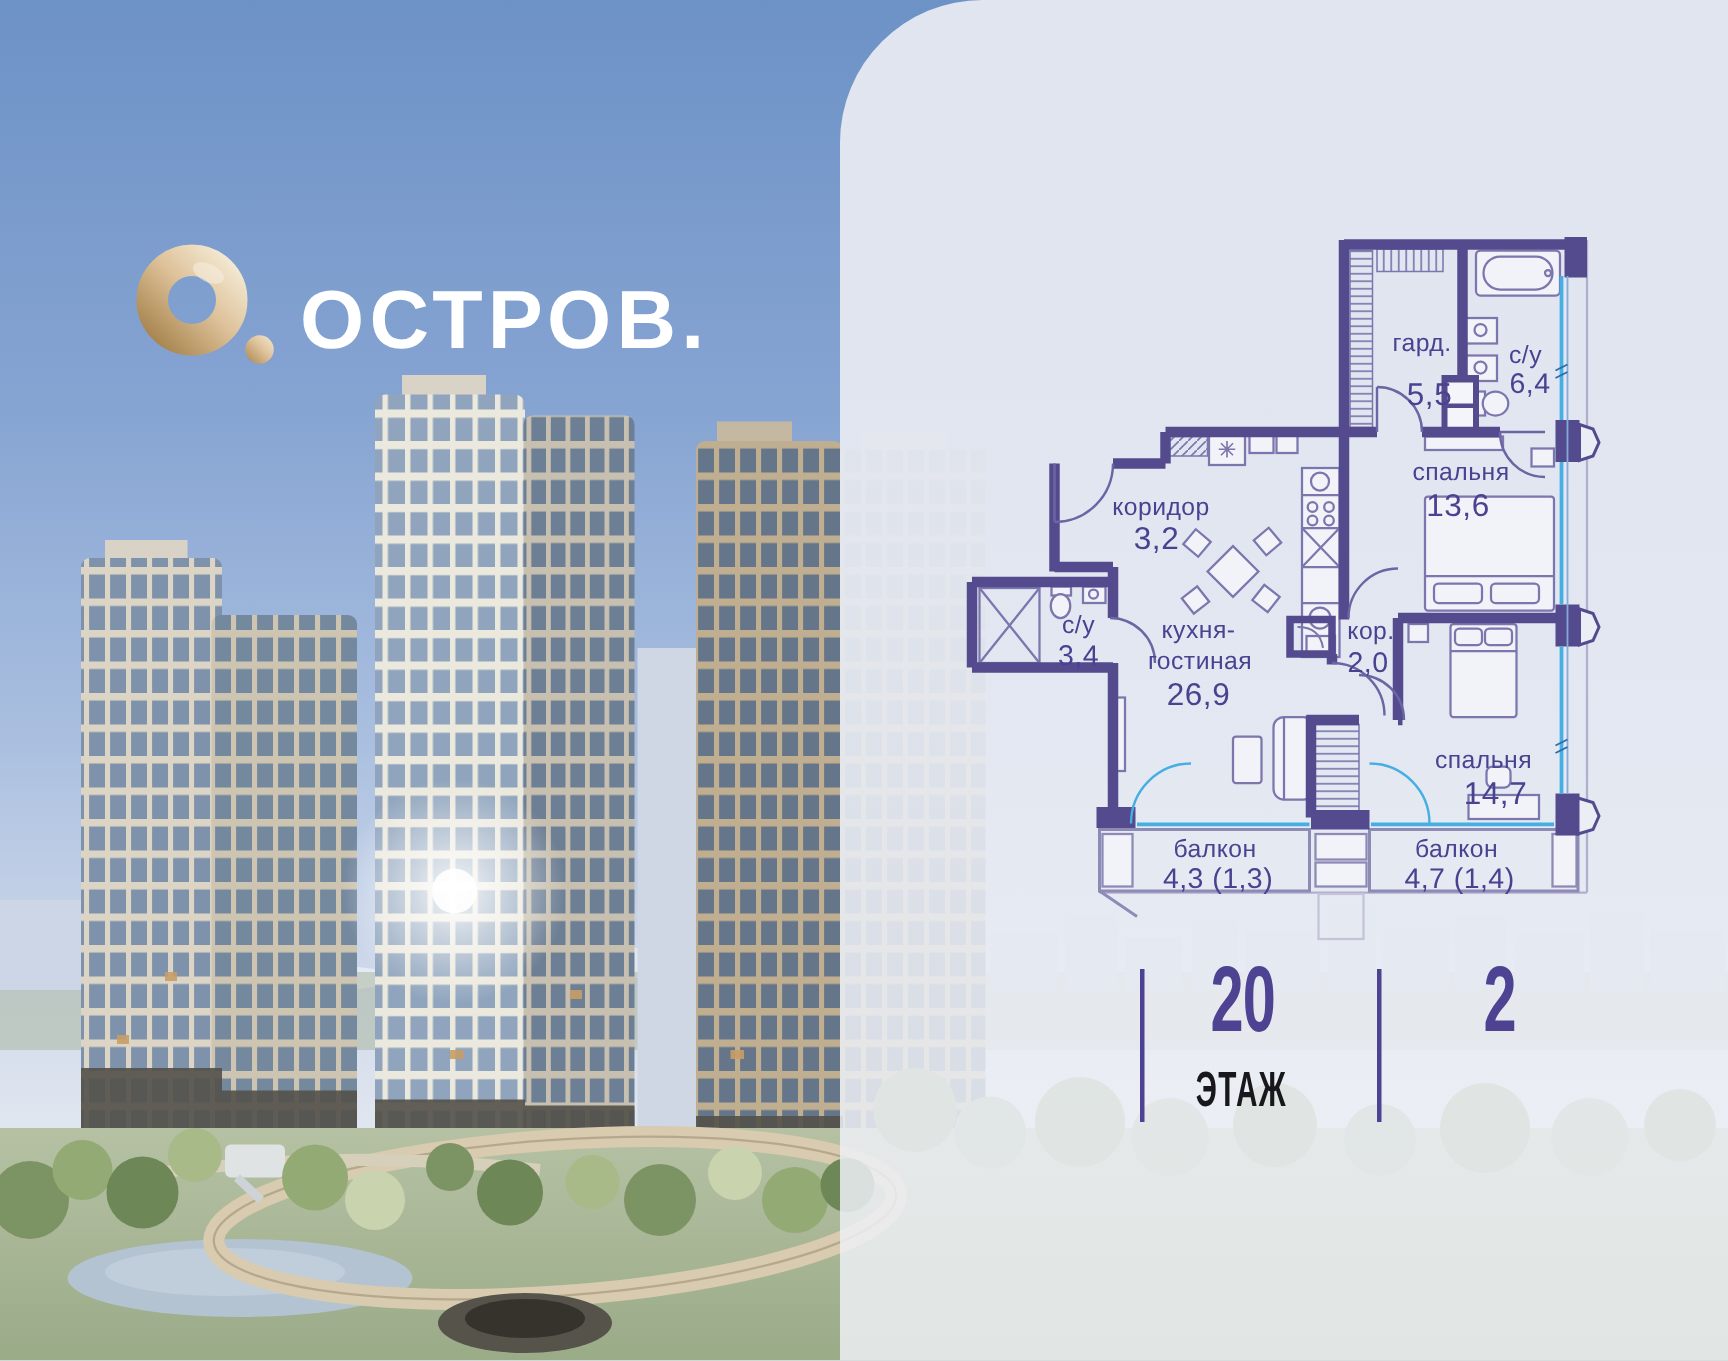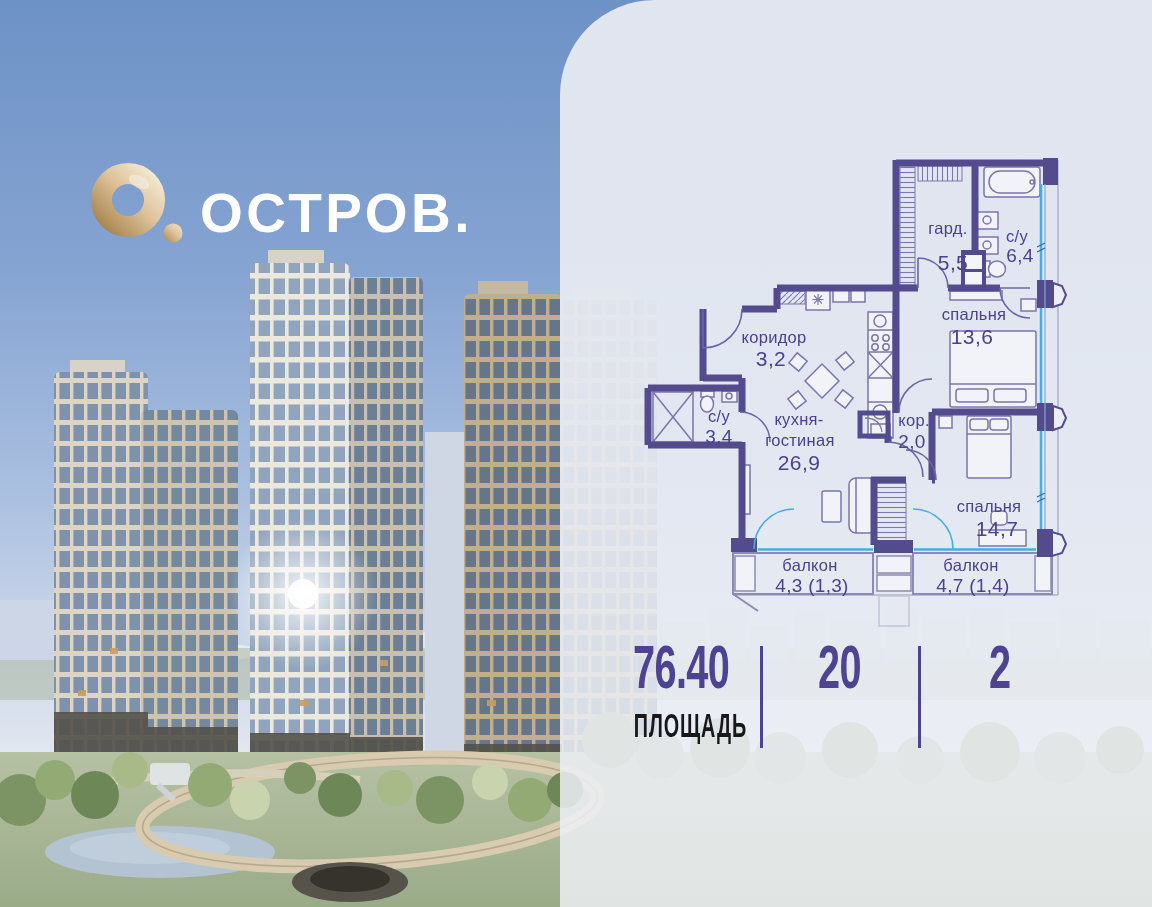--- a/index.html
+++ b/index.html
@@ -382,25 +382,22 @@
     <text class="rn" x="989" y="512">спальня</text>
     <text class="ra" x="997" y="536">14,7</text>
     <text class="rn" x="810" y="571">балкон</text>
     <text class="rb" x="812" y="592">4,3 (1,3)</text>
     <text class="rn" x="971" y="571">балкон</text>
     <text class="rb" x="973" y="592">4,7 (1,4)</text>
   </g>
 </svg>
 
 <div class="stats">
-  <div class="stat" style="left:36px;">
-    <div class="stat-value"><span>76.40</span></div>
-    <div class="stat-label"><span>ПЛОЩАДЬ</span></div>
-  </div>
   <div class="stat-divider" style="left:200px;"></div>
-  <div class="stat" style="left:194px;">
+  <div class="stat" style="left:183px;">
     <div class="stat-value"><span>20</span></div>
+    <div class="stat-label"><span>ЭТАЖ</span></div>
   </div>
   <div class="stat-divider" style="left:358px;"></div>
   <div class="stat" style="left:355px;">
     <div class="stat-value"><span>2</span></div>
   </div>
 </div>
 
 </body></html>

